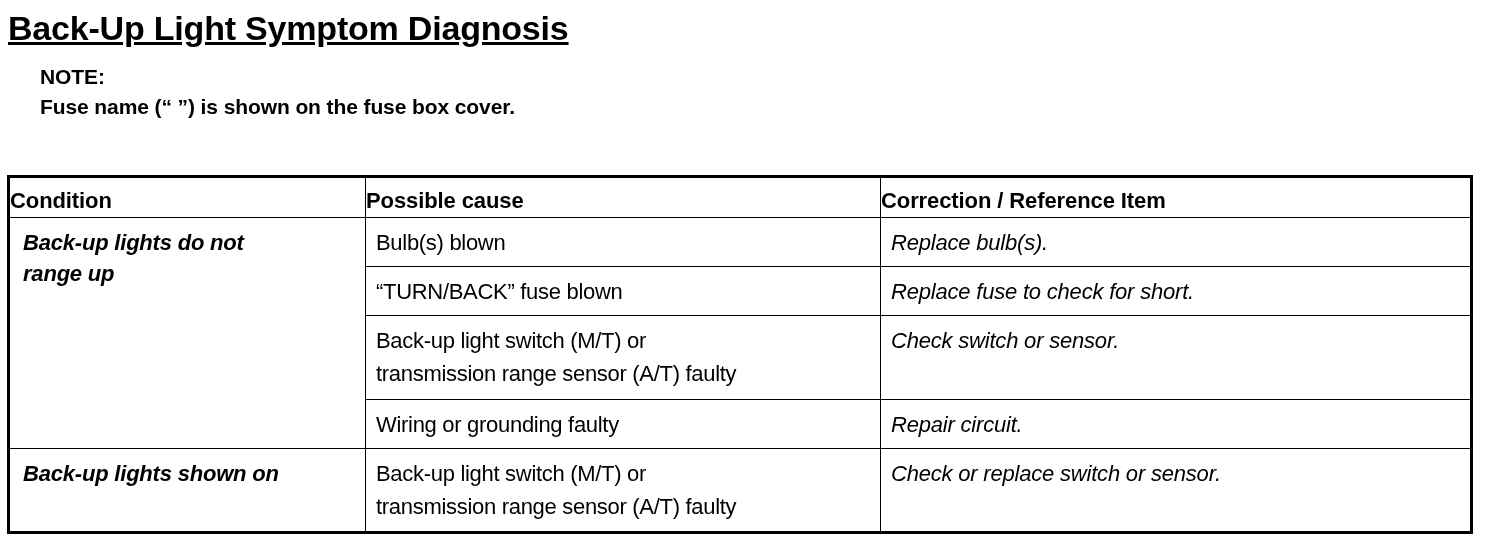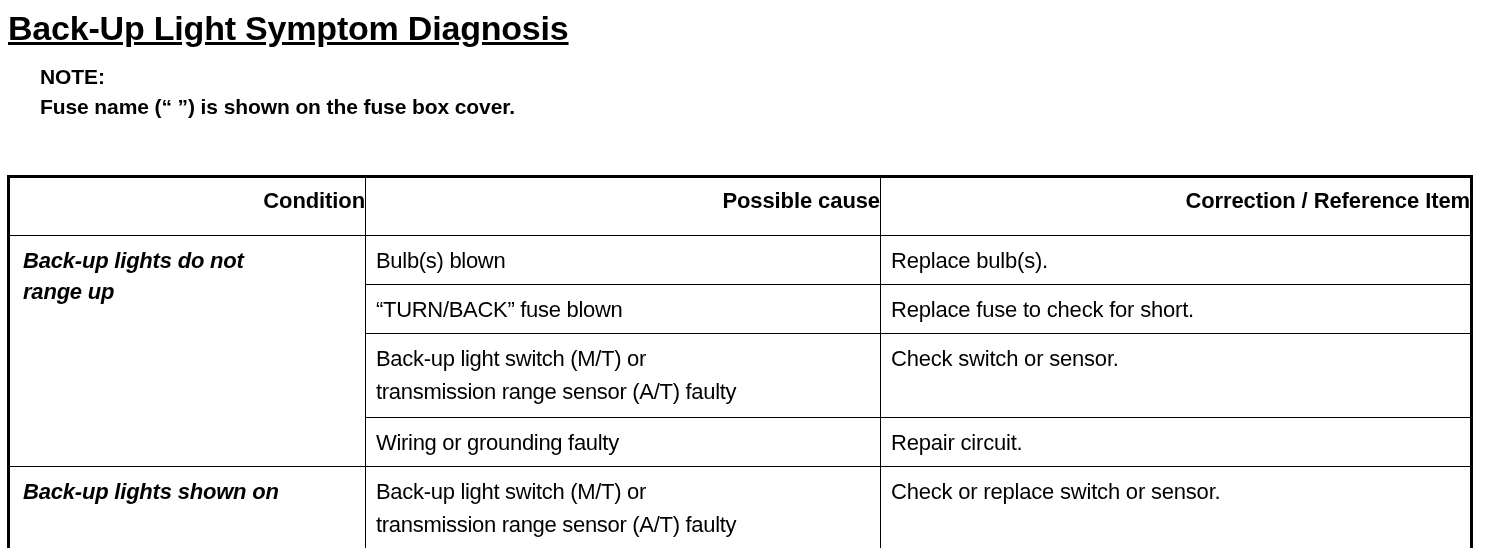--- a/index.html
+++ b/index.html
@@ -56,22 +56,22 @@
   .diagnosis-table col.c-corr  { width: 591px; }
 
   .diagnosis-table td {
     border: 1.5px solid #000000;
     vertical-align: top;
     padding: 0;
   }
 
   
   .head-cell {
-    height: 59px;
-    text-align: right;
+    height: 41px;
+    text-align: left;
     font-size: 22px;
     font-weight: bold;
     letter-spacing: -0.1px;
     padding-top: 10px !important;
     box-sizing: border-box;
     white-space: nowrap;
     border-radius: 7px;
   }
 
   
@@ -91,20 +91,21 @@
     font-weight: normal;
     line-height: 33px;
     letter-spacing: -0.3px;
     padding: 8px 6px 4px 10px !important;
     box-sizing: border-box;
   }
 
   
   .corr-cell {
     font-size: 22px;
+    font-style: italic;
     line-height: 33px;
     letter-spacing: -0.2px;
     padding: 8px 6px 4px 10px !important;
     box-sizing: border-box;
   }
 
   .row-1line { height: 49px; }
   .row-2line { height: 84px; }
 
   .cell-line { white-space: nowrap; }

